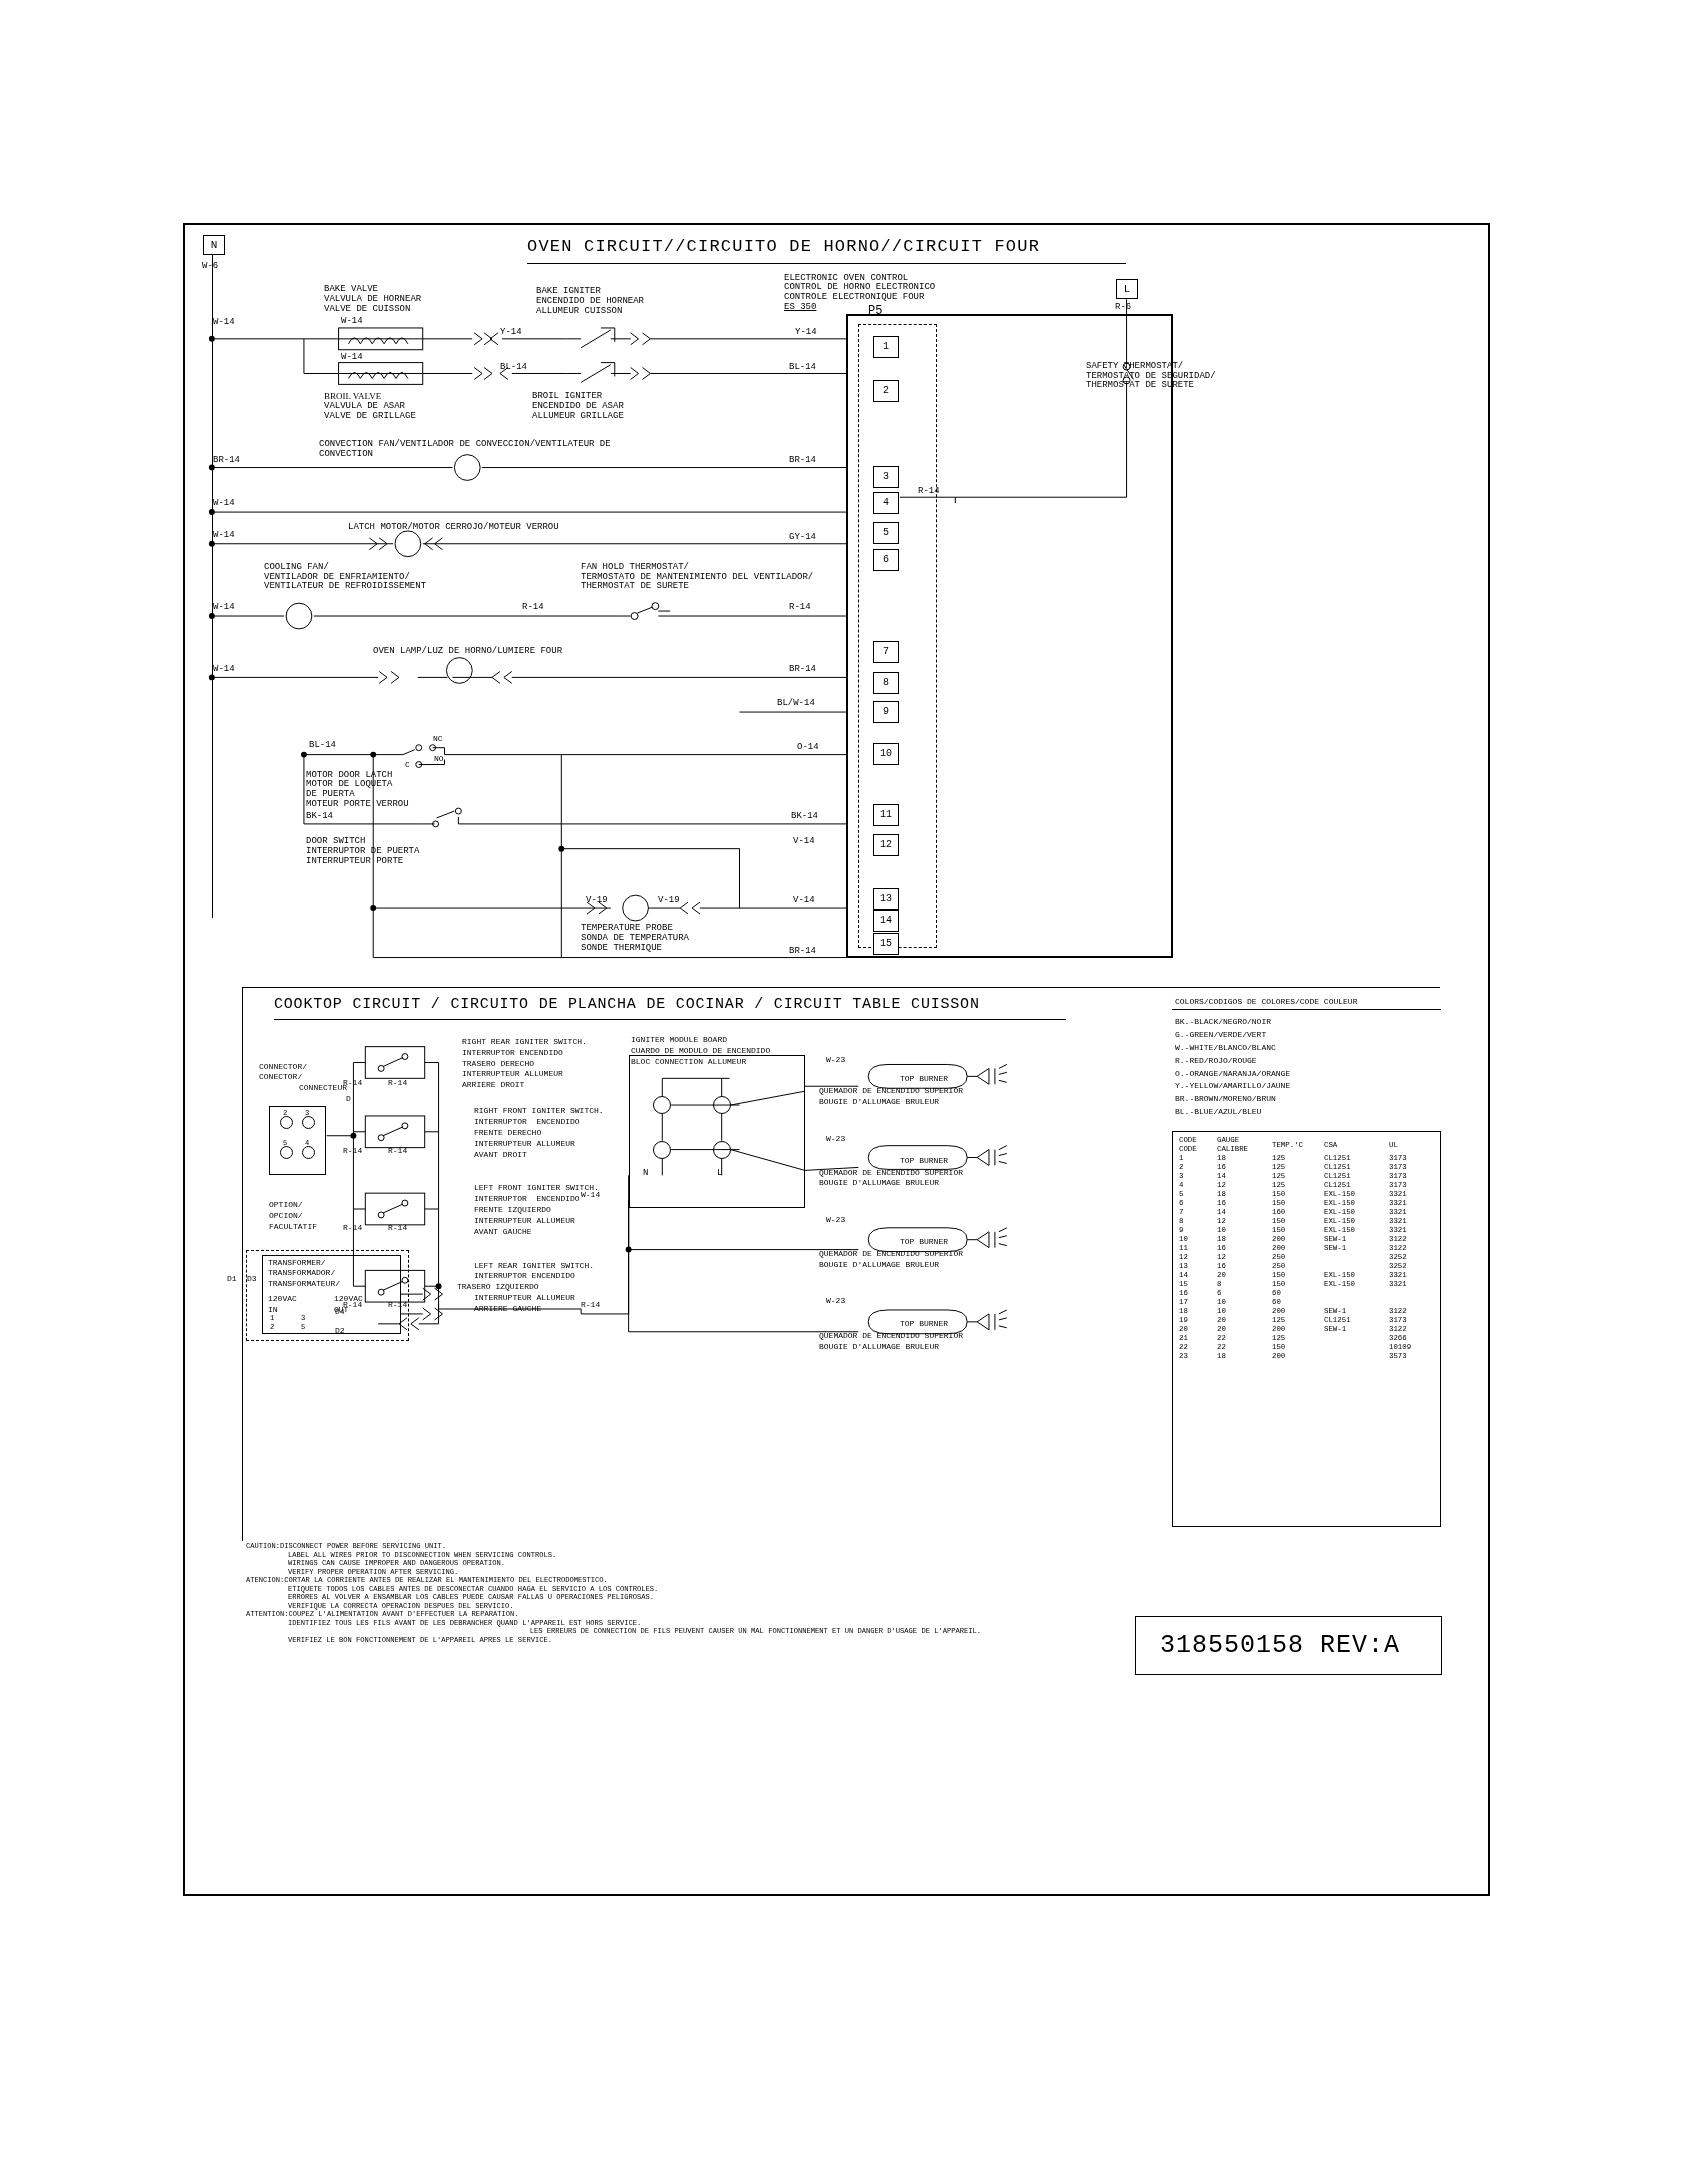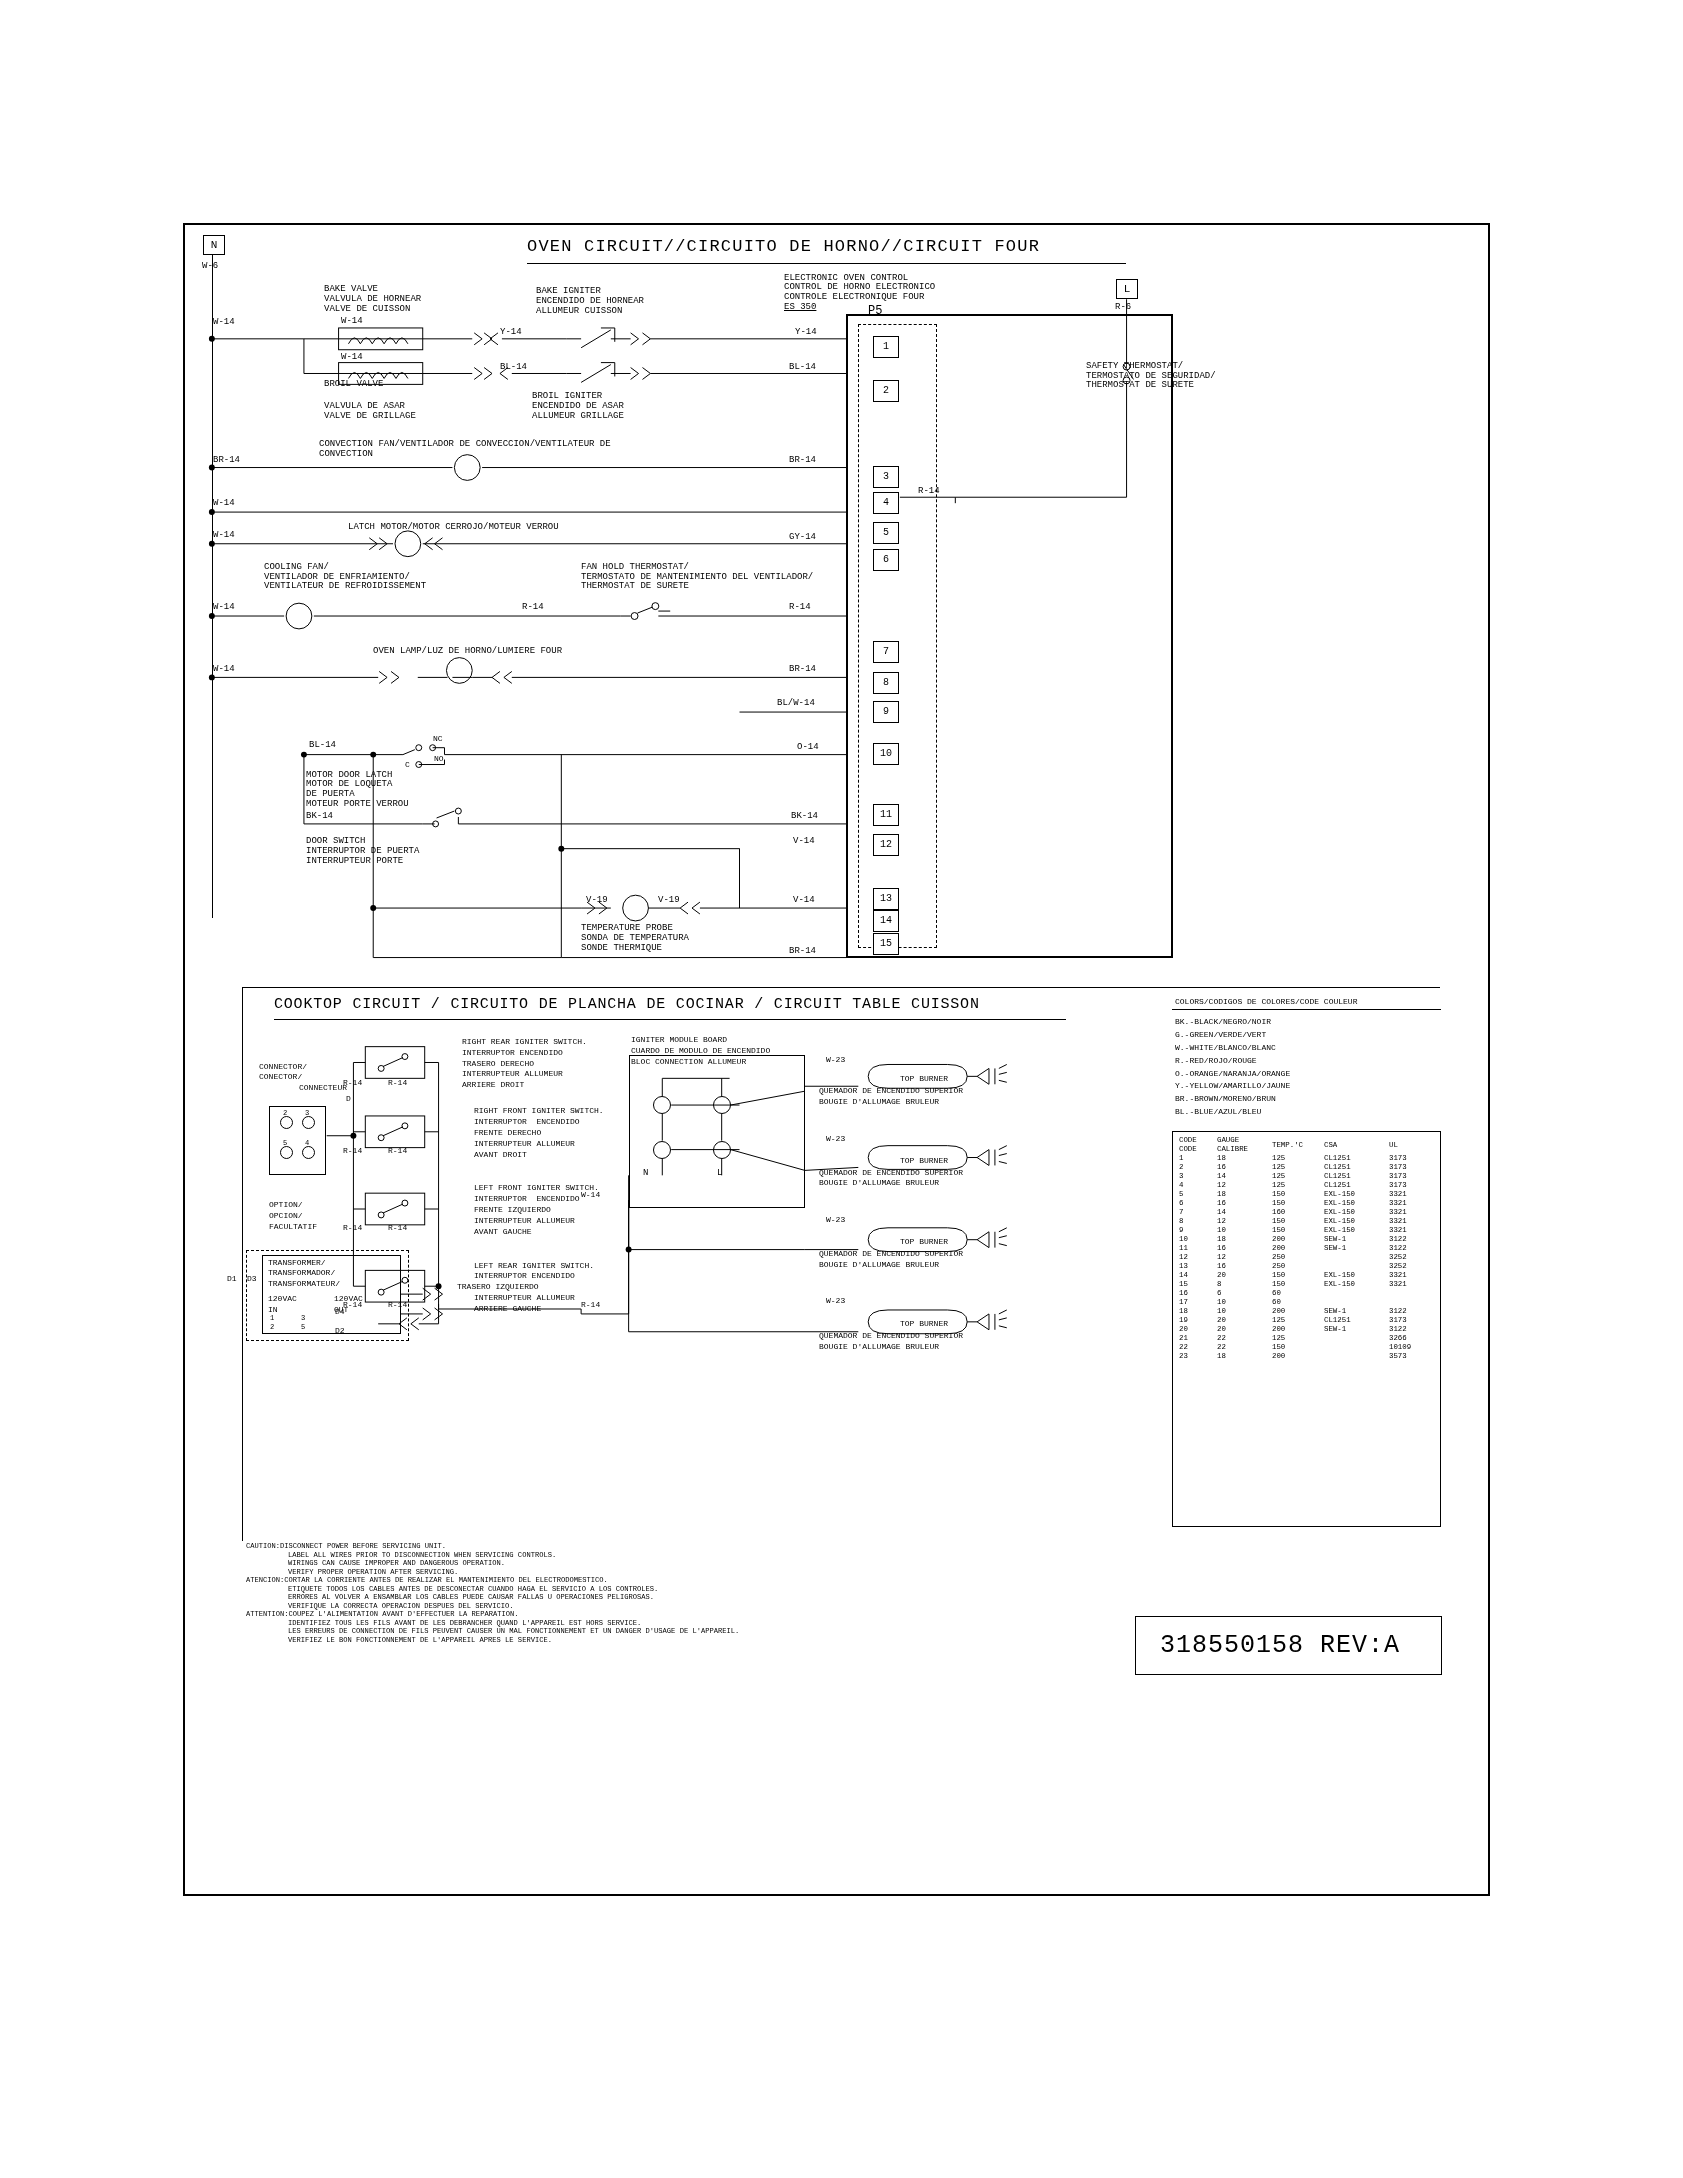--- a/index.html
+++ b/index.html
@@ -271,21 +271,21 @@
   </svg>
 
   <div class="txt t9" style="left:139px; top:59px;">BAKE VALVE</div>
   <div class="txt t9" style="left:139px; top:69px;">VALVULA DE HORNEAR</div>
   <div class="txt t9" style="left:139px; top:79px;">VALVE DE CUISSON</div>
 
   <div class="txt t9" style="left:351px; top:61px;">BAKE IGNITER</div>
   <div class="txt t9" style="left:351px; top:71px;">ENCENDIDO DE HORNEAR</div>
   <div class="txt t9" style="left:351px; top:81px;">ALLUMEUR CUISSON</div>
 
-  <div class="txt t9" style="left:139px; top:154px;">BROIL VALVE</div>
+  <div class="txt t9" style="left:139px; top:166px;font-family:Liberation Serif, serif;">BROIL VALVE</div>
   <div class="txt t9" style="left:139px; top:176px;">VALVULA DE ASAR</div>
   <div class="txt t9" style="left:139px; top:186px;">VALVE DE GRILLAGE</div>
 
   <div class="txt t9" style="left:347px; top:166px;">BROIL IGNITER</div>
   <div class="txt t9" style="left:347px; top:176px;">ENCENDIDO DE ASAR</div>
   <div class="txt t9" style="left:347px; top:186px;">ALLUMEUR GRILLAGE</div>
 
   <div class="txt t9" style="left:134px; top:214px;">CONVECTION FAN/VENTILADOR DE CONVECCION/VENTILATEUR DE</div>
   <div class="txt t9" style="left:134px; top:224px;">CONVECTION</div>
 
@@ -746,21 +746,21 @@
     <div class="txt t7" style="position:relative; left:0; top:0;">CAUTION:DISCONNECT POWER BEFORE SERVICING UNIT.</div>
     <div class="txt t7" style="position:relative; left:42px; top:0;">LABEL ALL WIRES PRIOR TO DISCONNECTION WHEN SERVICING CONTROLS.</div>
     <div class="txt t7" style="position:relative; left:42px; top:0;">WIRINGS CAN CAUSE IMPROPER AND DANGEROUS OPERATION.</div>
     <div class="txt t7" style="position:relative; left:42px; top:0;">VERIFY PROPER OPERATION AFTER SERVICING.</div>
     <div class="txt t7" style="position:relative; left:0; top:0;">ATENCION:CORTAR LA CORRIENTE ANTES DE REALIZAR EL MANTENIMIENTO DEL ELECTRODOMESTICO.</div>
     <div class="txt t7" style="position:relative; left:42px; top:0;">ETIQUETE TODOS LOS CABLES ANTES DE DESCONECTAR CUANDO HAGA EL SERVICIO A LOS CONTROLES.</div>
     <div class="txt t7" style="position:relative; left:42px; top:0;">ERRORES AL VOLVER A ENSAMBLAR LOS CABLES PUEDE CAUSAR FALLAS U OPERACIONES PELIGROSAS.</div>
     <div class="txt t7" style="position:relative; left:42px; top:0;">VERIFIQUE LA CORRECTA OPERACION DESPUES DEL SERVICIO.</div>
     <div class="txt t7" style="position:relative; left:0; top:0;">ATTENTION:COUPEZ L'ALIMENTATION AVANT D'EFFECTUER LA REPARATION.</div>
     <div class="txt t7" style="position:relative; left:42px; top:0;">IDENTIFIEZ TOUS LES FILS AVANT DE LES DEBRANCHER QUAND L'APPAREIL EST HORS SERVICE.</div>
-    <div class="txt t7" style="position:relative; left:42px; top:0;">LES ERREURS DE CONNECTION DE FILS PEUVENT CAUSER UN MAL FONCTIONNEMENT ET UN DANGER D'USAGE DE L'APPAREIL.</div>
+    <div class="txt t7" style="position:relative; left:42px; top:0;text-align:right;">LES ERREURS DE CONNECTION DE FILS PEUVENT CAUSER UN MAL FONCTIONNEMENT ET UN DANGER D'USAGE DE L'APPAREIL.</div>
     <div class="txt t7" style="position:relative; left:42px; top:0;">VERIFIEZ LE BON FONCTIONNEMENT DE L'APPAREIL APRES LE SERVICE.</div>
   </div>
 
   <div class="box" style="left:950px; top:1391px; width:307px; height:59px;"></div>
   <div class="partno" style="left:975px; top:1406px;">318550158 REV:A</div>
 
 </div>
 
 
 </body></html>

